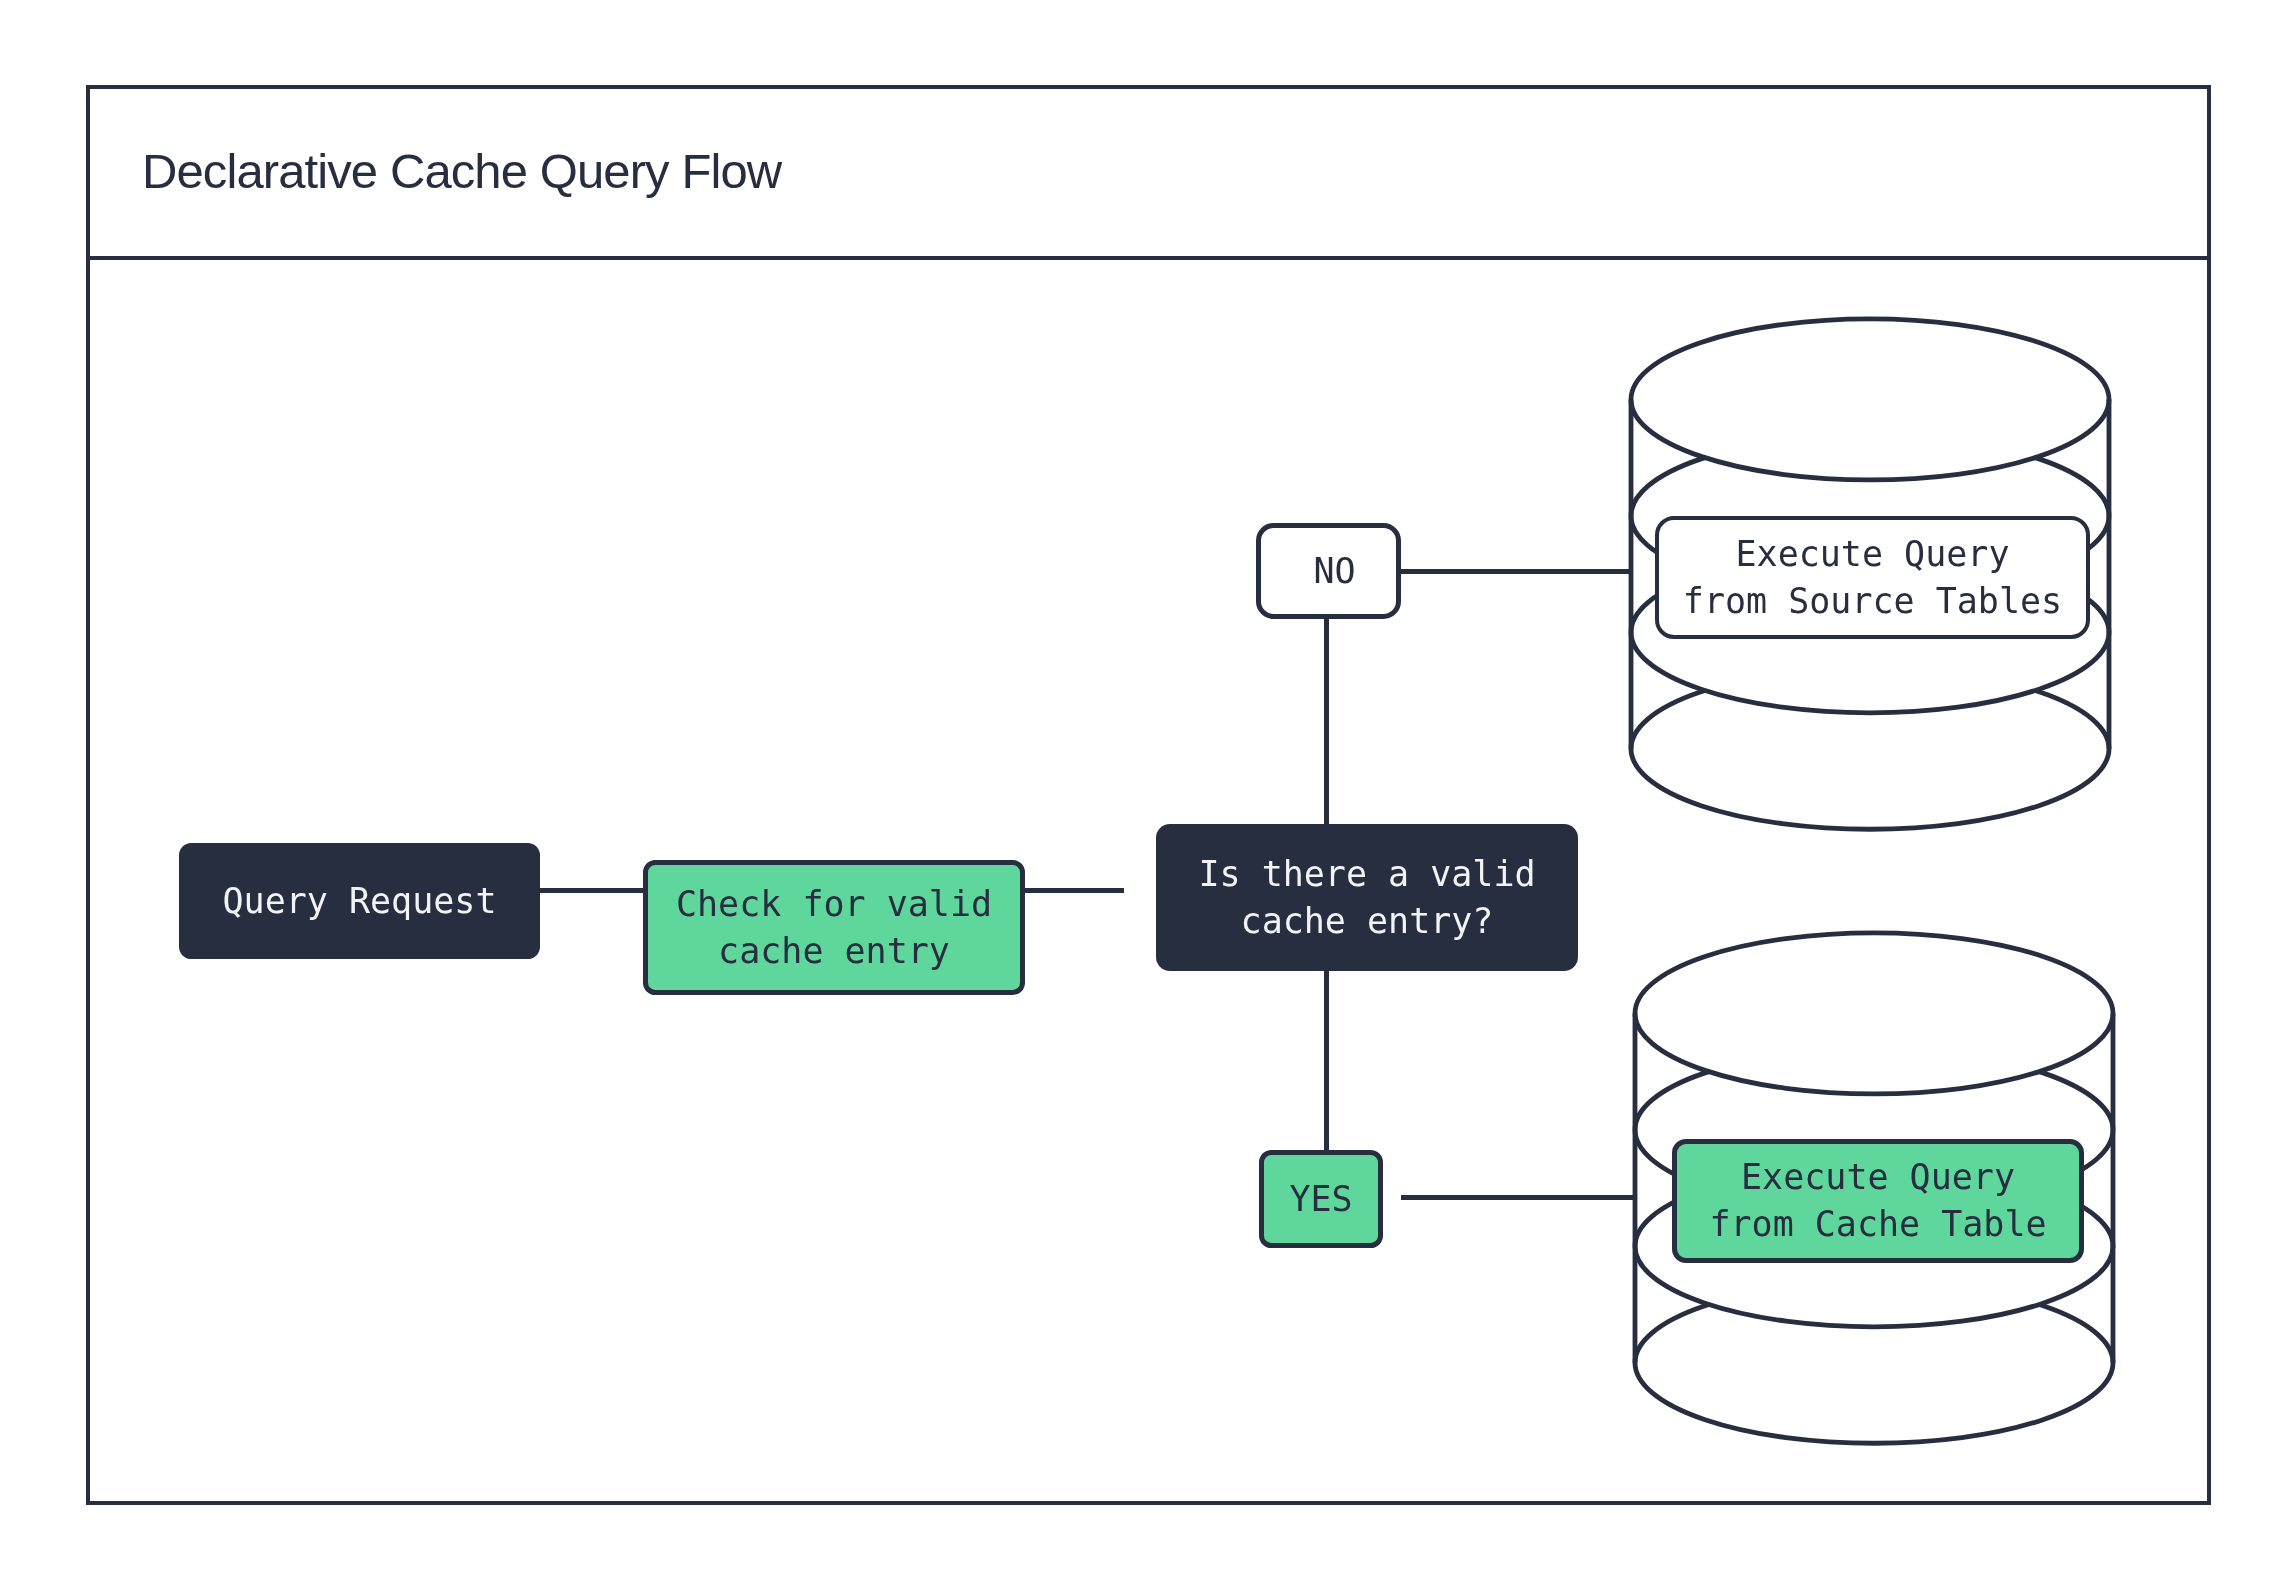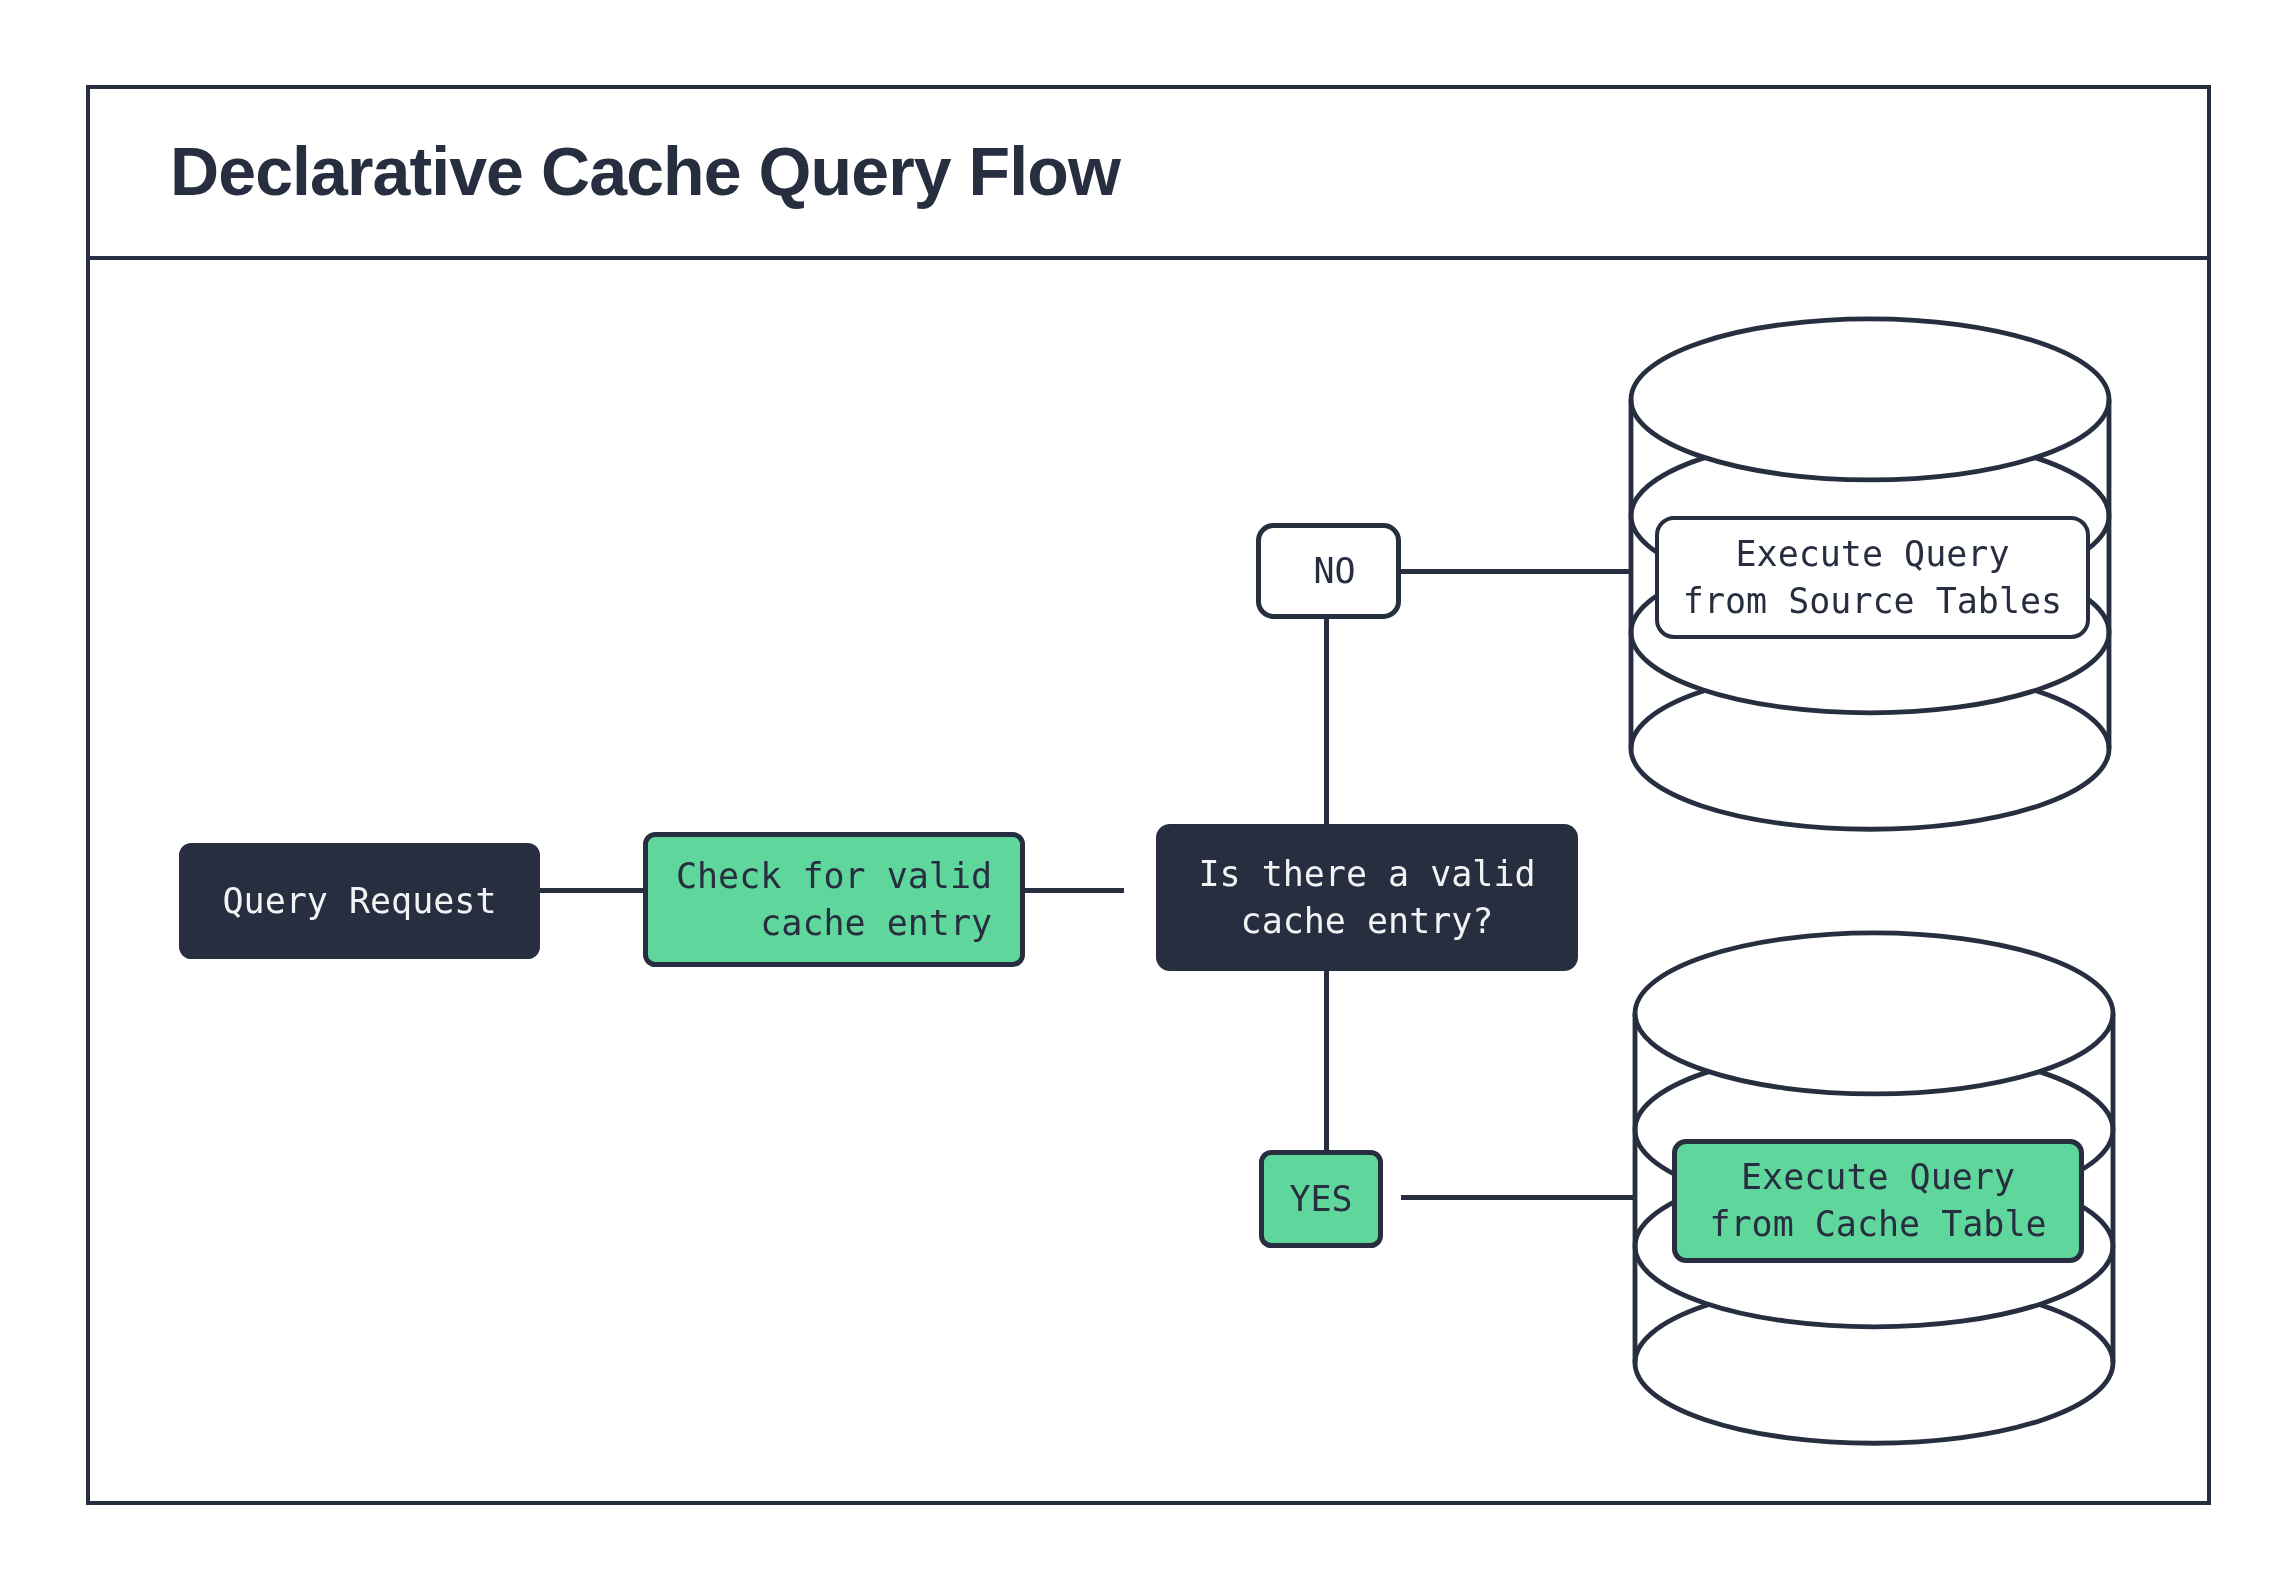--- a/index.html
+++ b/index.html
@@ -25,23 +25,23 @@
   }
   .header {
     position: absolute;
     left: 86px; top: 85px;
     width: 2125px; height: 175px;
     border-bottom: 4.4px solid var(--ink);
     display: flex;
     align-items: center;
   }
   .title {
-    margin-left: 84px;
-    font-size: 68px;
-    font-weight: 700;
+    margin-left: 56px;
+    font-size: 49px;
+    font-weight: 400;
     letter-spacing: -0.9px;
     color: var(--ink);
   }
   .node {
     position: absolute;
     display: flex;
     align-items: center;
     justify-content: center;
     text-align: center;
     font-family: "DejaVu Sans Mono", monospace;
@@ -52,21 +52,21 @@
   }
   .node-dark  { background: var(--ink); color: var(--dark-node-text); border-radius: 12.3px; }
   .node-green { background: var(--green); color: var(--ink); border: 5.3px solid var(--ink); border-radius: 12.3px; }
   .node-outline { background: var(--paper); color: var(--ink); border: 5.3px solid var(--ink); border-radius: 17.5px; }
   .connector { position: absolute; background: var(--ink); z-index: 1; }
   .cylinder { position: absolute; z-index: 0; }
   .cylinder svg { display: block; width: 100%; height: 100%; }
 
   
   #node-query-request { left: 179px; top: 843px; width: 361px; height: 116px; }
-  #node-check-cache   { left: 643px; top: 832px; width: 382px; height: 135px; text-align: right; }
+  #node-check-cache   { left: 643px; top: 860px; width: 382px; height: 135px; }
   #node-decision      { left: 1124px; top: 824px; width: 422px; height: 147px; border-radius: 14px; margin-left: 32px; }
   #node-no            { left: 1256px; top: 523px;  width: 145px; height: 96px; padding-left: 12px; }
   #node-yes           { left: 1259px; top: 1150px; width: 124px; height: 98px; }
   #label-execute-source { left: 1655px; top: 516px;  width: 435px; height: 123px; background: var(--paper); color: var(--ink); border: 4.4px solid var(--ink); border-radius: 19px; }
   #label-execute-cache  { left: 1672px; top: 1139px; width: 412px; height: 124px; border-radius: 14px; }
 
   
   #edge-query-check   { left: 540px;  top: 888px; width: 103px; height: 5.3px; }
   #edge-check-decision{ left: 1025px; top: 888px; width: 99px; height: 5.3px; }
   #edge-decision-no   { left: 1324px; top: 619px;  width: 5.3px;   height: 207px; }

